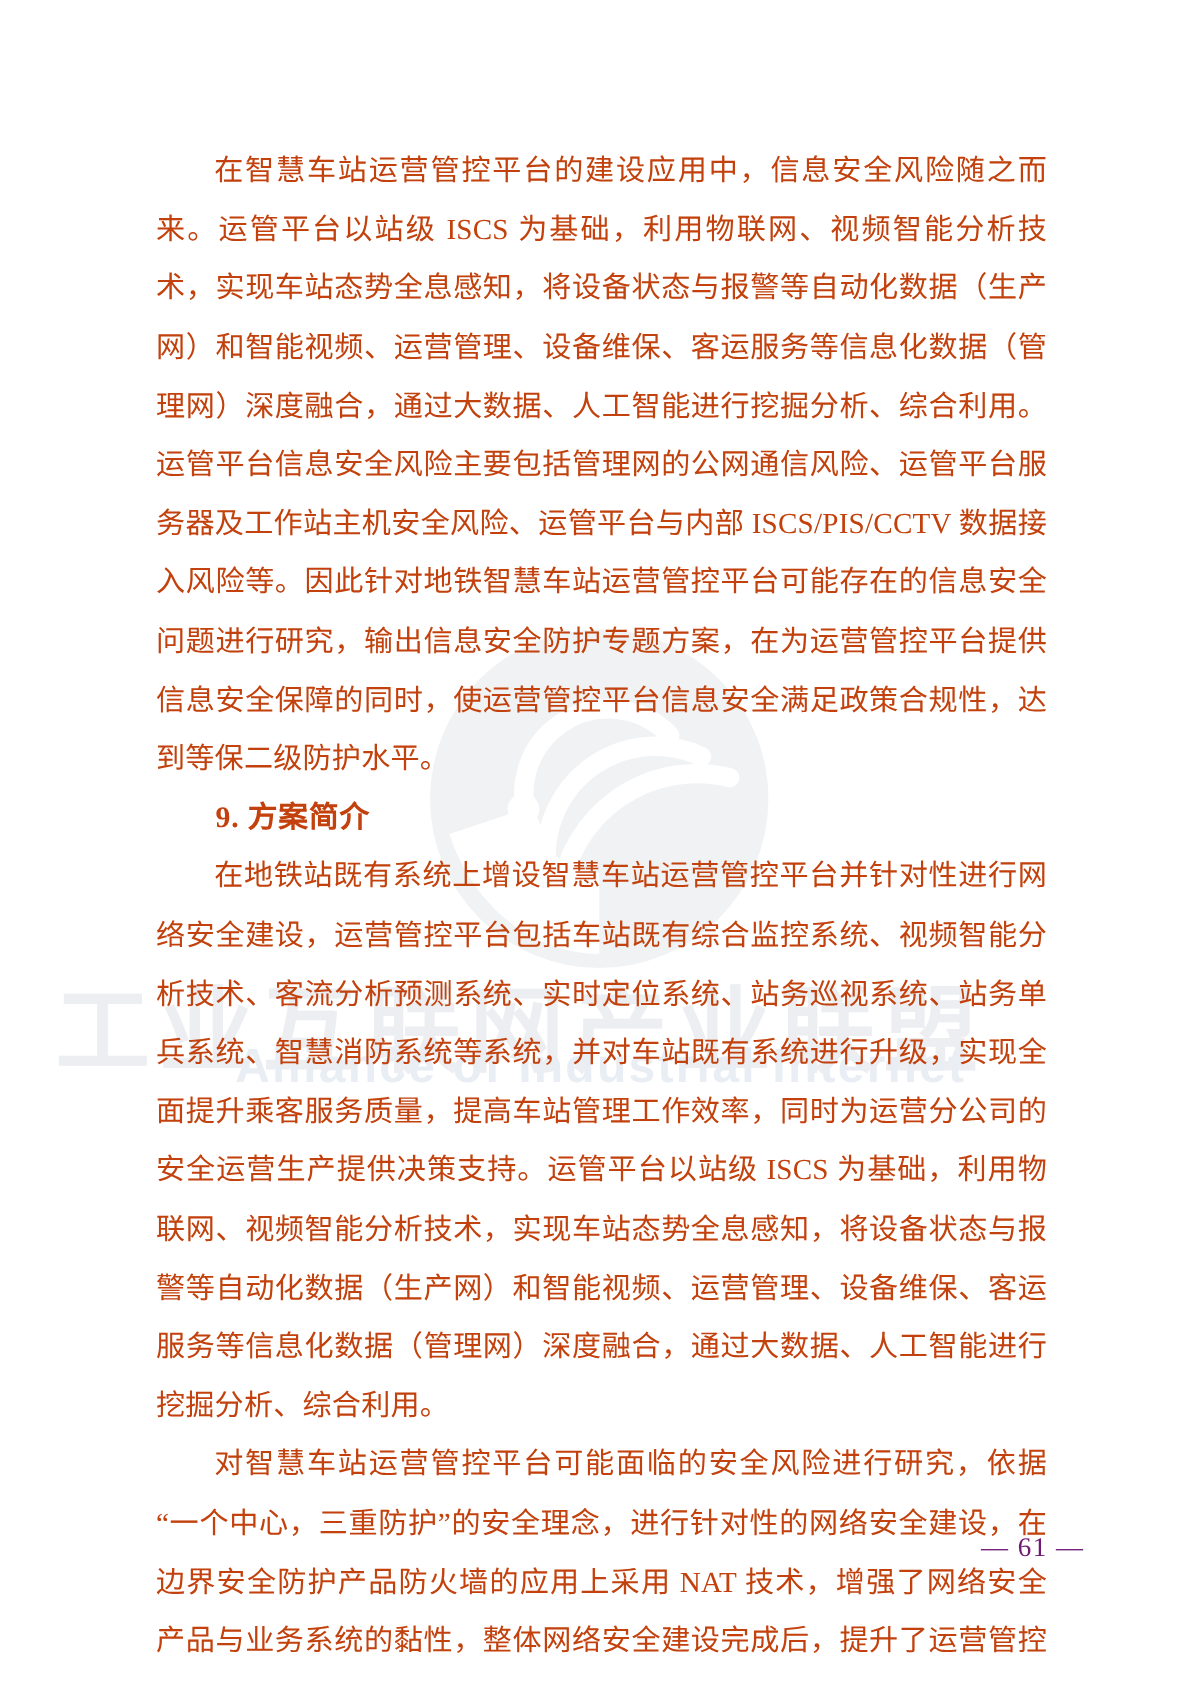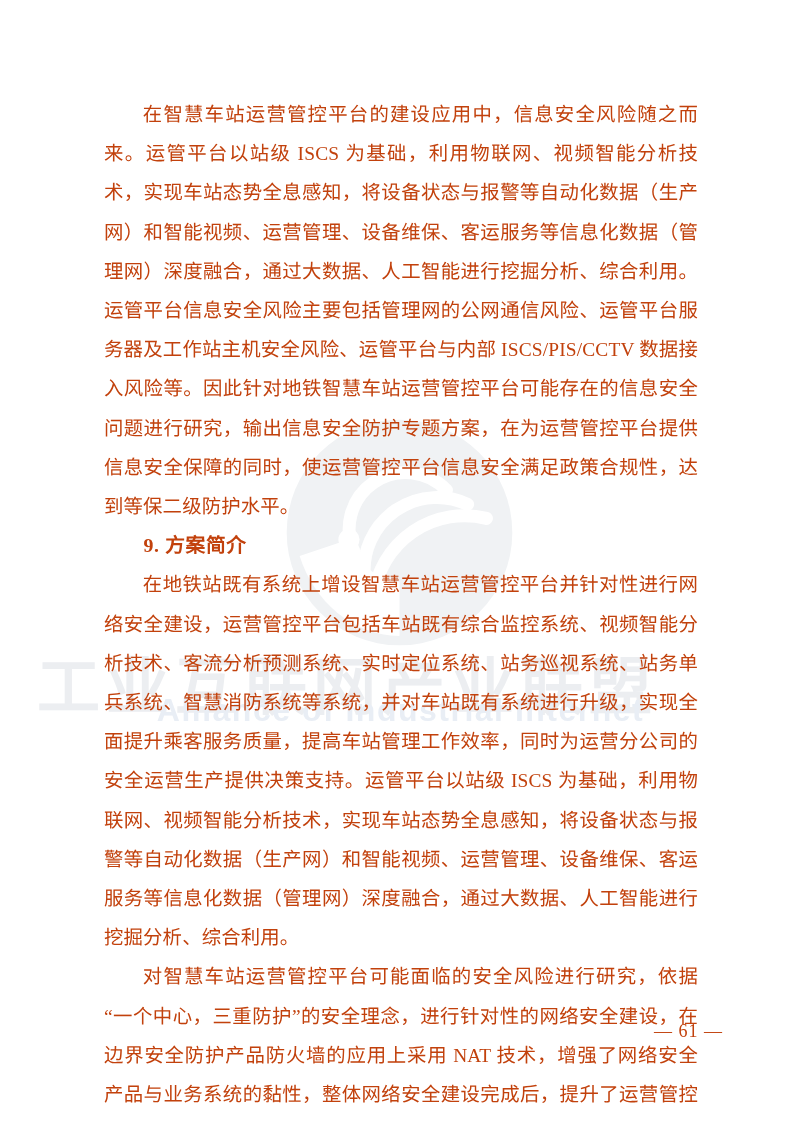--- a/index.html
+++ b/index.html
@@ -92,21 +92,21 @@
     letter-spacing: 0.6px;
   }
   .pagenum {
     position: absolute;
     left: 0;
     top: 1021px;
     width: 723px;
     text-align: right;
     font-family: "Liberation Serif", "DejaVu Serif", serif;
     font-size: 18px;
-    color: #c2410c;
+    color: #701a75;
     letter-spacing: 1px;
     z-index: 2;
   }
 </style>
 </head>
 <body>
 
 <div class="page">
 
   <div class="watermark">

